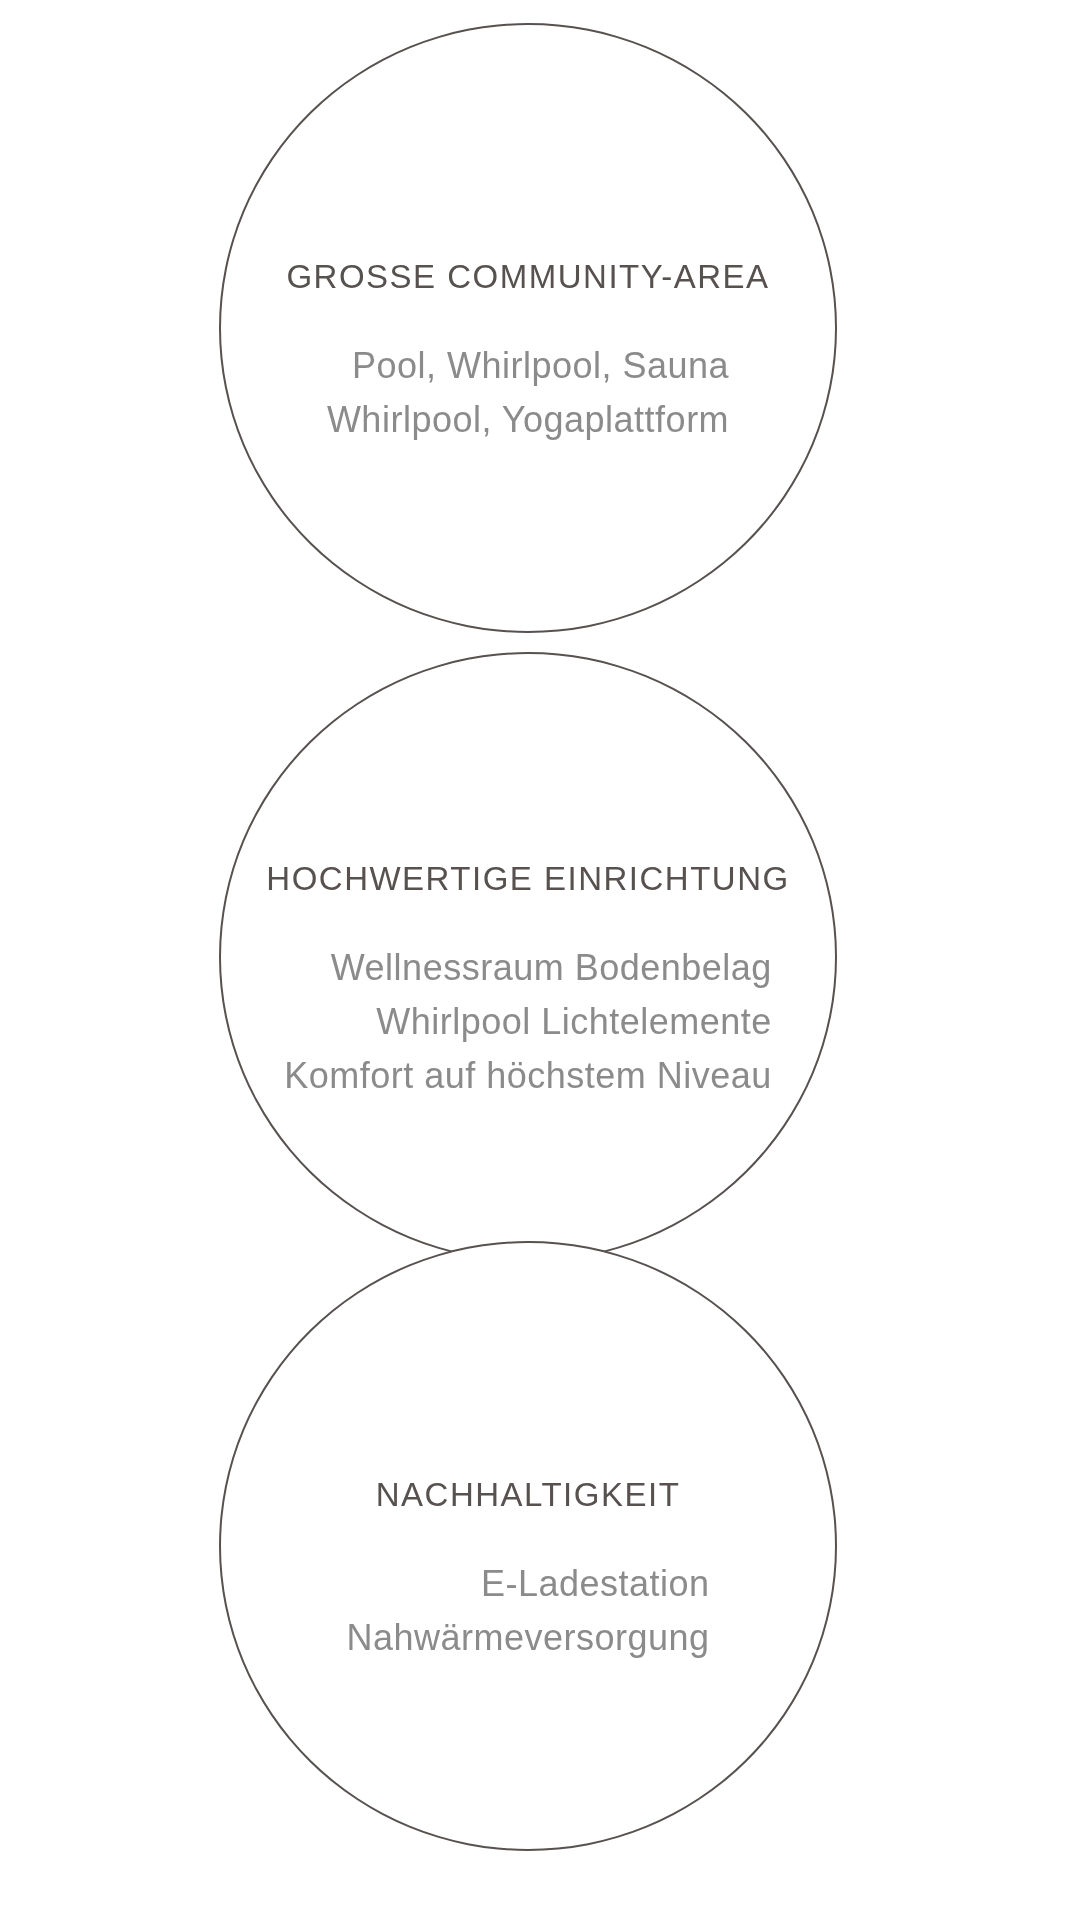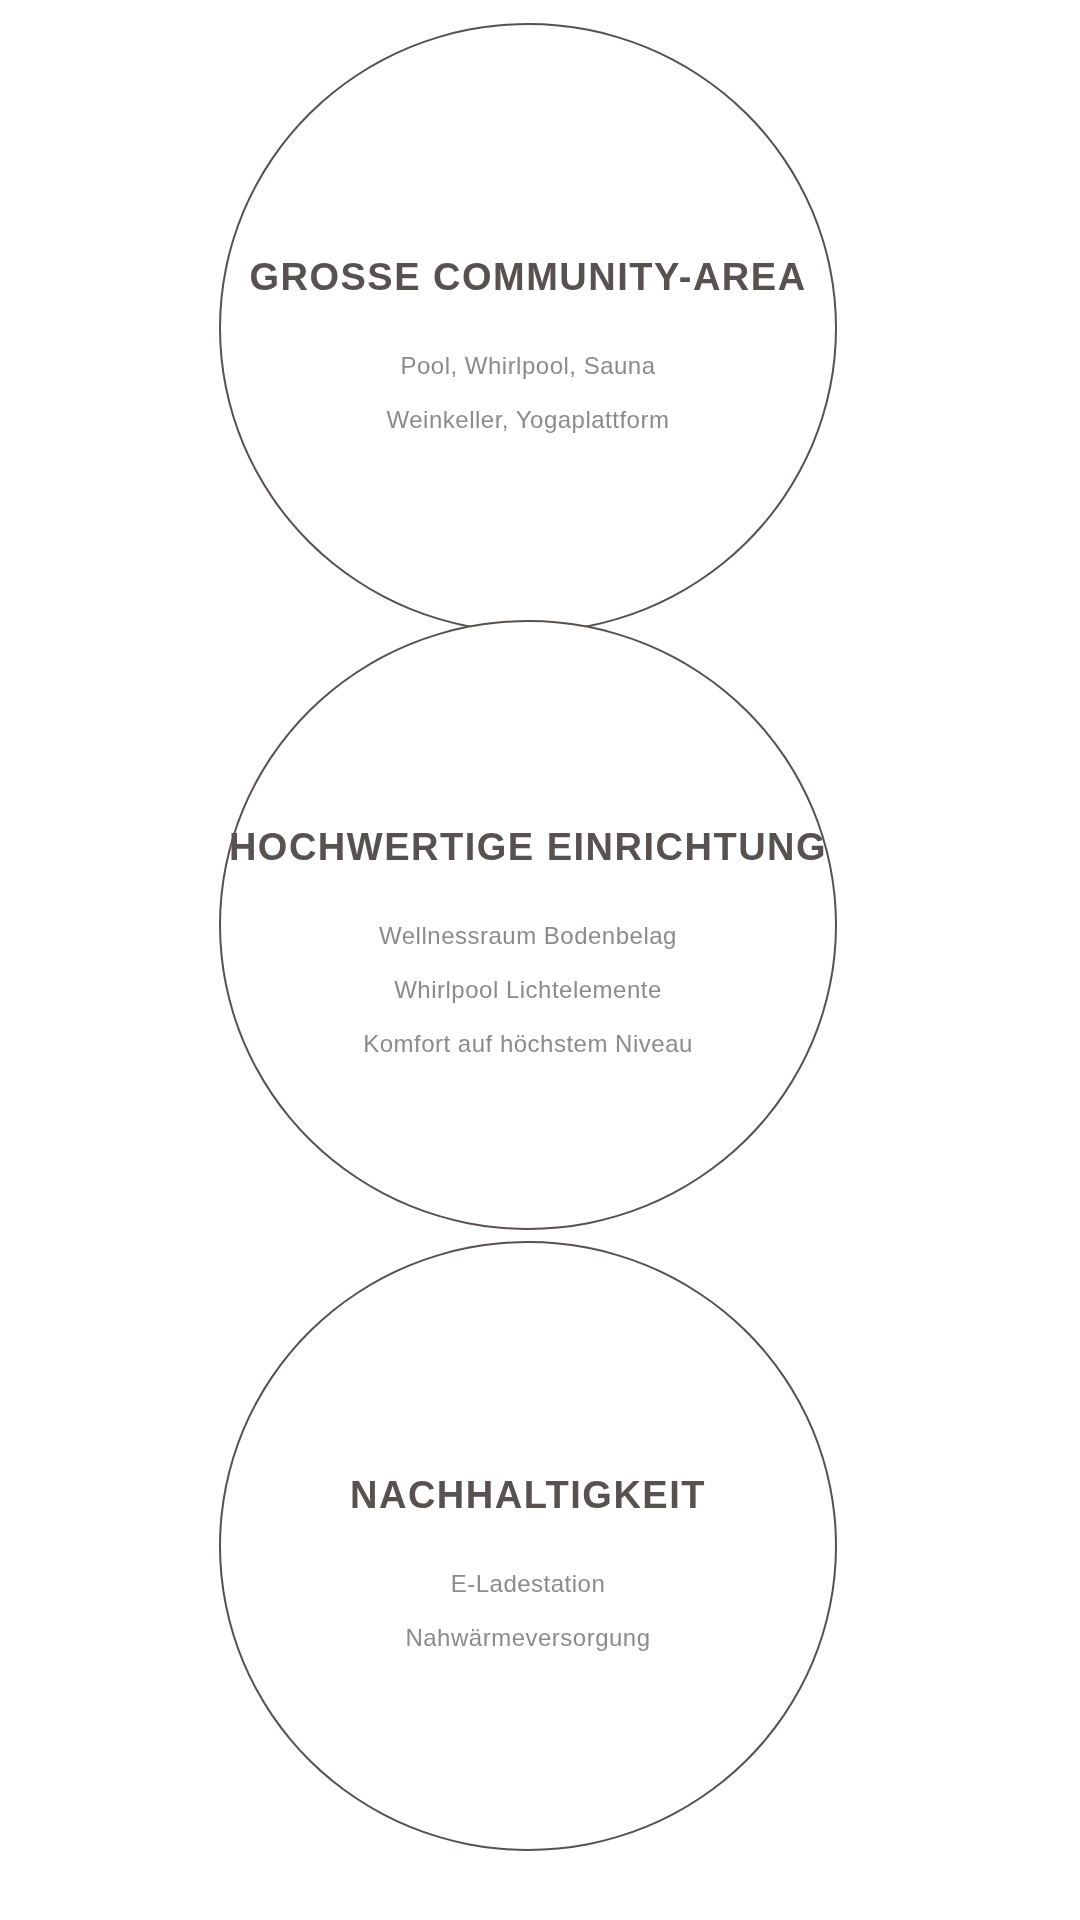--- a/index.html
+++ b/index.html
@@ -29,51 +29,52 @@
     border-radius: 50%;
     background: var(--bg);
     display: flex;
     flex-direction: column;
     align-items: center;
     justify-content: center;
     text-align: center;
     padding-top: 50px; 
   }
   .circle.c1 { top: 23px; }
-  .circle.c2 { top: 620px; }
+  .circle.c2 { top: 652px; }
   .circle.c3 { top: 1241px; }
   .circle .title {
-    font-size: 38px;
-    font-weight: bold;
+    font-size: 33px;
+    font-weight: normal;
     letter-spacing: 1.5px;
     line-height: 36px;
     color: var(--heading);
     margin-bottom: 44px;
     white-space: nowrap;
   }
   .circle .items { display: block; }
   .circle .item {
-    font-size: 24px;
+    font-size: 36px;
     font-weight: normal;
     letter-spacing: 0.5px;
     line-height: 54px;
     color: var(--item);
     white-space: nowrap;
+    text-align: right;
   }
 </style>
 </head>
 <body>
 
 <main class="canvas">
 
   <section class="circle c1">
     <h2 class="title">GROSSE COMMUNITY-AREA</h2>
     <div class="items">
       <p class="item">Pool, Whirlpool, Sauna</p>
-      <p class="item">Weinkeller, Yogaplattform</p>
+      <p class="item">Whirlpool, Yogaplattform</p>
     </div>
   </section>
 
   <section class="circle c2">
     <h2 class="title">HOCHWERTIGE EINRICHTUNG</h2>
     <div class="items">
       <p class="item">Wellnessraum Bodenbelag</p>
       <p class="item">Whirlpool Lichtelemente</p>
       <p class="item">Komfort auf höchstem Niveau</p>
     </div>

